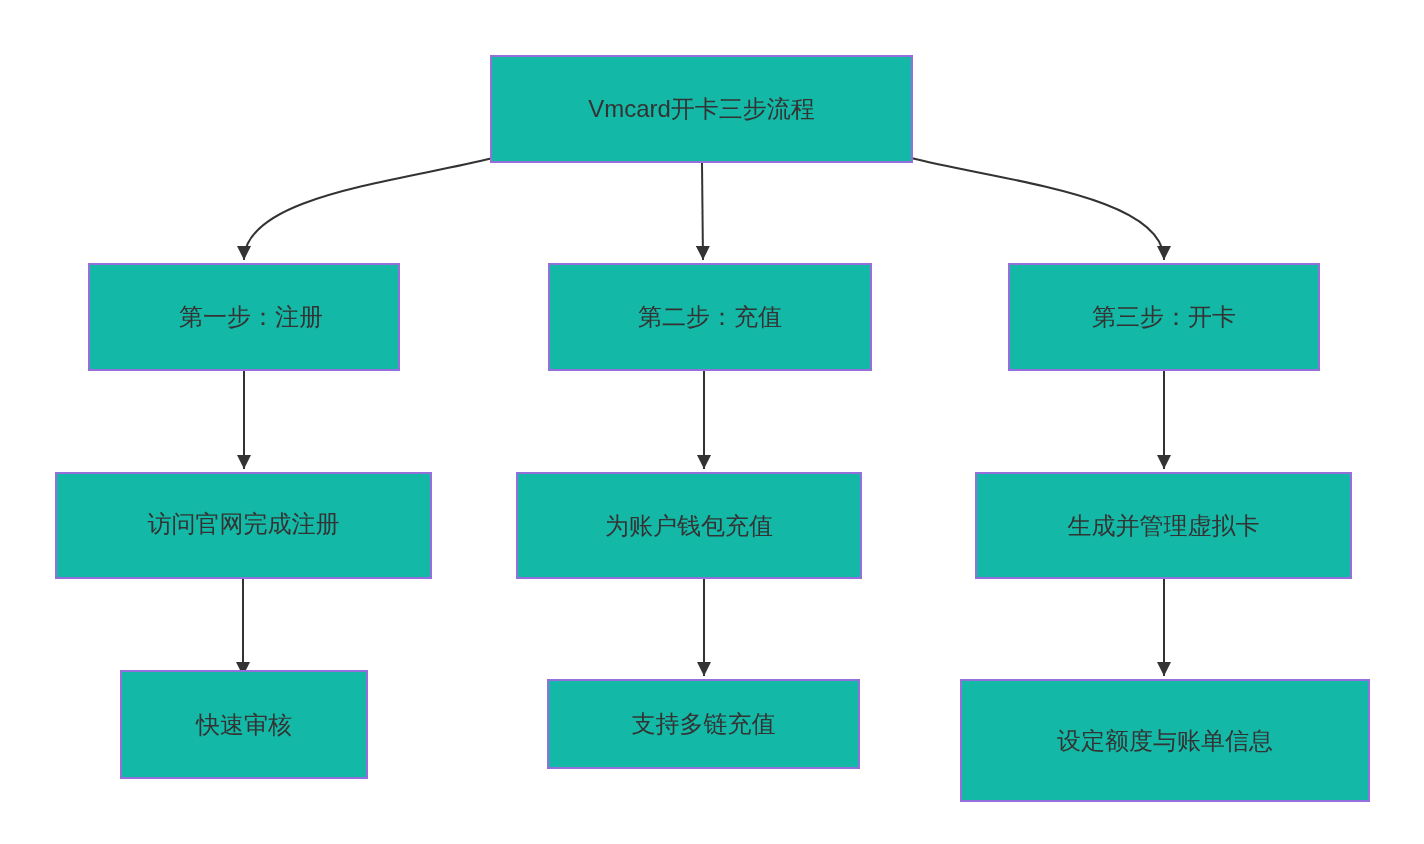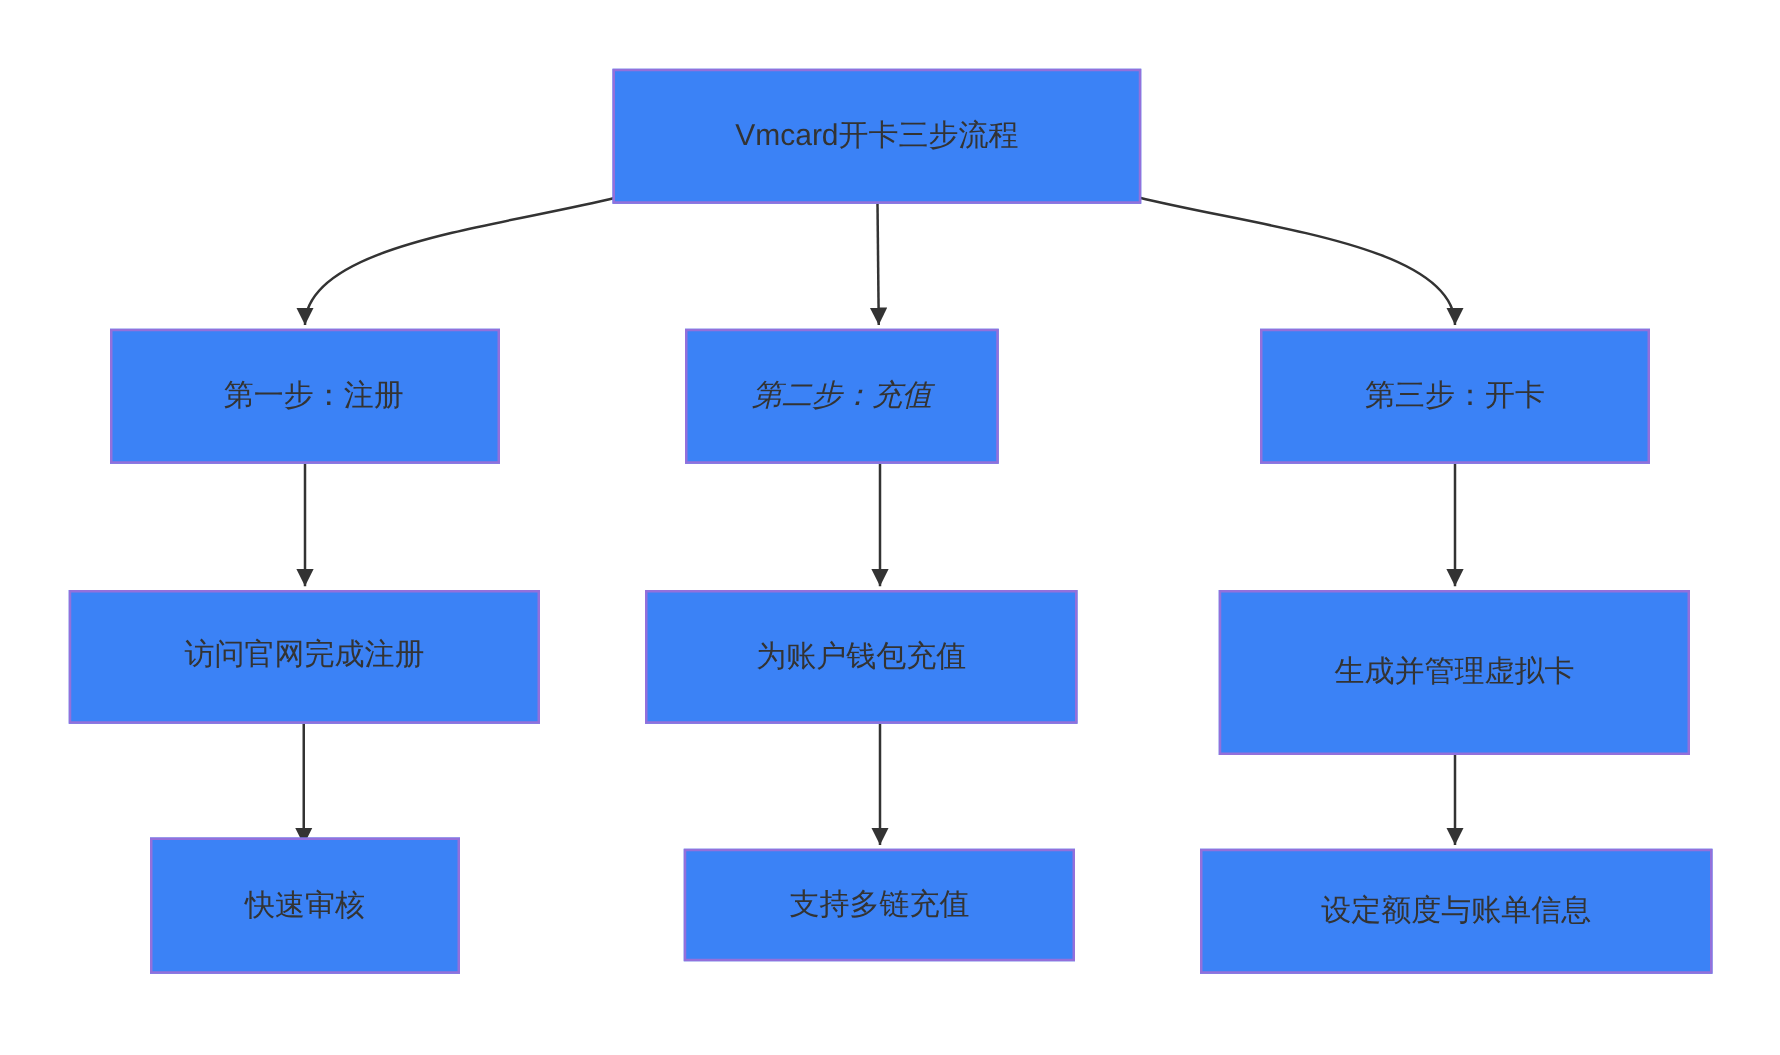--- a/index.html
+++ b/index.html
@@ -23,42 +23,42 @@
     height: 844px;
   }
   .edge {
     fill: none;
     stroke: #333333;
     stroke-width: 2px;
   }
   .node {
     position: absolute;
     box-sizing: border-box;
-    background: #3b82f6;
+    background: #14b8a6;
     border: 2px solid #9370DB;
     color: #333333;
     font-size: 24px;
     line-height: 1.3;
     display: flex;
     align-items: center;
     justify-content: center;
     text-align: center;
     white-space: nowrap;
   }
   
   .n-root     { left: 490px;  top: 55px;  width: 423px; height: 108px; }
   .n-step1    { left: 88px;   top: 263px; width: 312px; height: 108px; padding-left: 14px; }
-  .n-step2    { left: 548px;  top: 263px; width: 251px; height: 108px; font-style: italic; }
+  .n-step2    { left: 548px;  top: 263px; width: 324px; height: 108px; }
   .n-step3    { left: 1008px; top: 263px; width: 312px; height: 108px; }
   .n-detail1  { left: 55px;   top: 472px; width: 377px; height: 107px; font-family: Liberation Mono, monospace; }
   .n-detail2  { left: 516px;  top: 472px; width: 346px; height: 107px; }
-  .n-detail3  { left: 975px;  top: 472px; width: 377px; height: 132px; }
+  .n-detail3  { left: 975px;  top: 472px; width: 377px; height: 107px; }
   .n-outcome1 { left: 120px;  top: 670px; width: 248px; height: 109px; }
   .n-outcome2 { left: 547px;  top: 679px; width: 313px; height: 90px; }
-  .n-outcome3 { left: 960px;  top: 679px; width: 410px; height: 100px; }
+  .n-outcome3 { left: 960px;  top: 679px; width: 410px; height: 123px; }
 </style>
 </head>
 <body>
 
 <div class="canvas">
 
   <svg class="edges" viewBox="0 0 1424 844" xmlns="http://www.w3.org/2000/svg">
     <defs>
       <marker id="arrowhead" viewBox="0 0 10 10" refX="10" refY="5" markerWidth="14" markerHeight="14" markerUnits="userSpaceOnUse" orient="auto">
         <path d="M 0 0 L 10 5 L 0 10 z" fill="#333333"></path>

